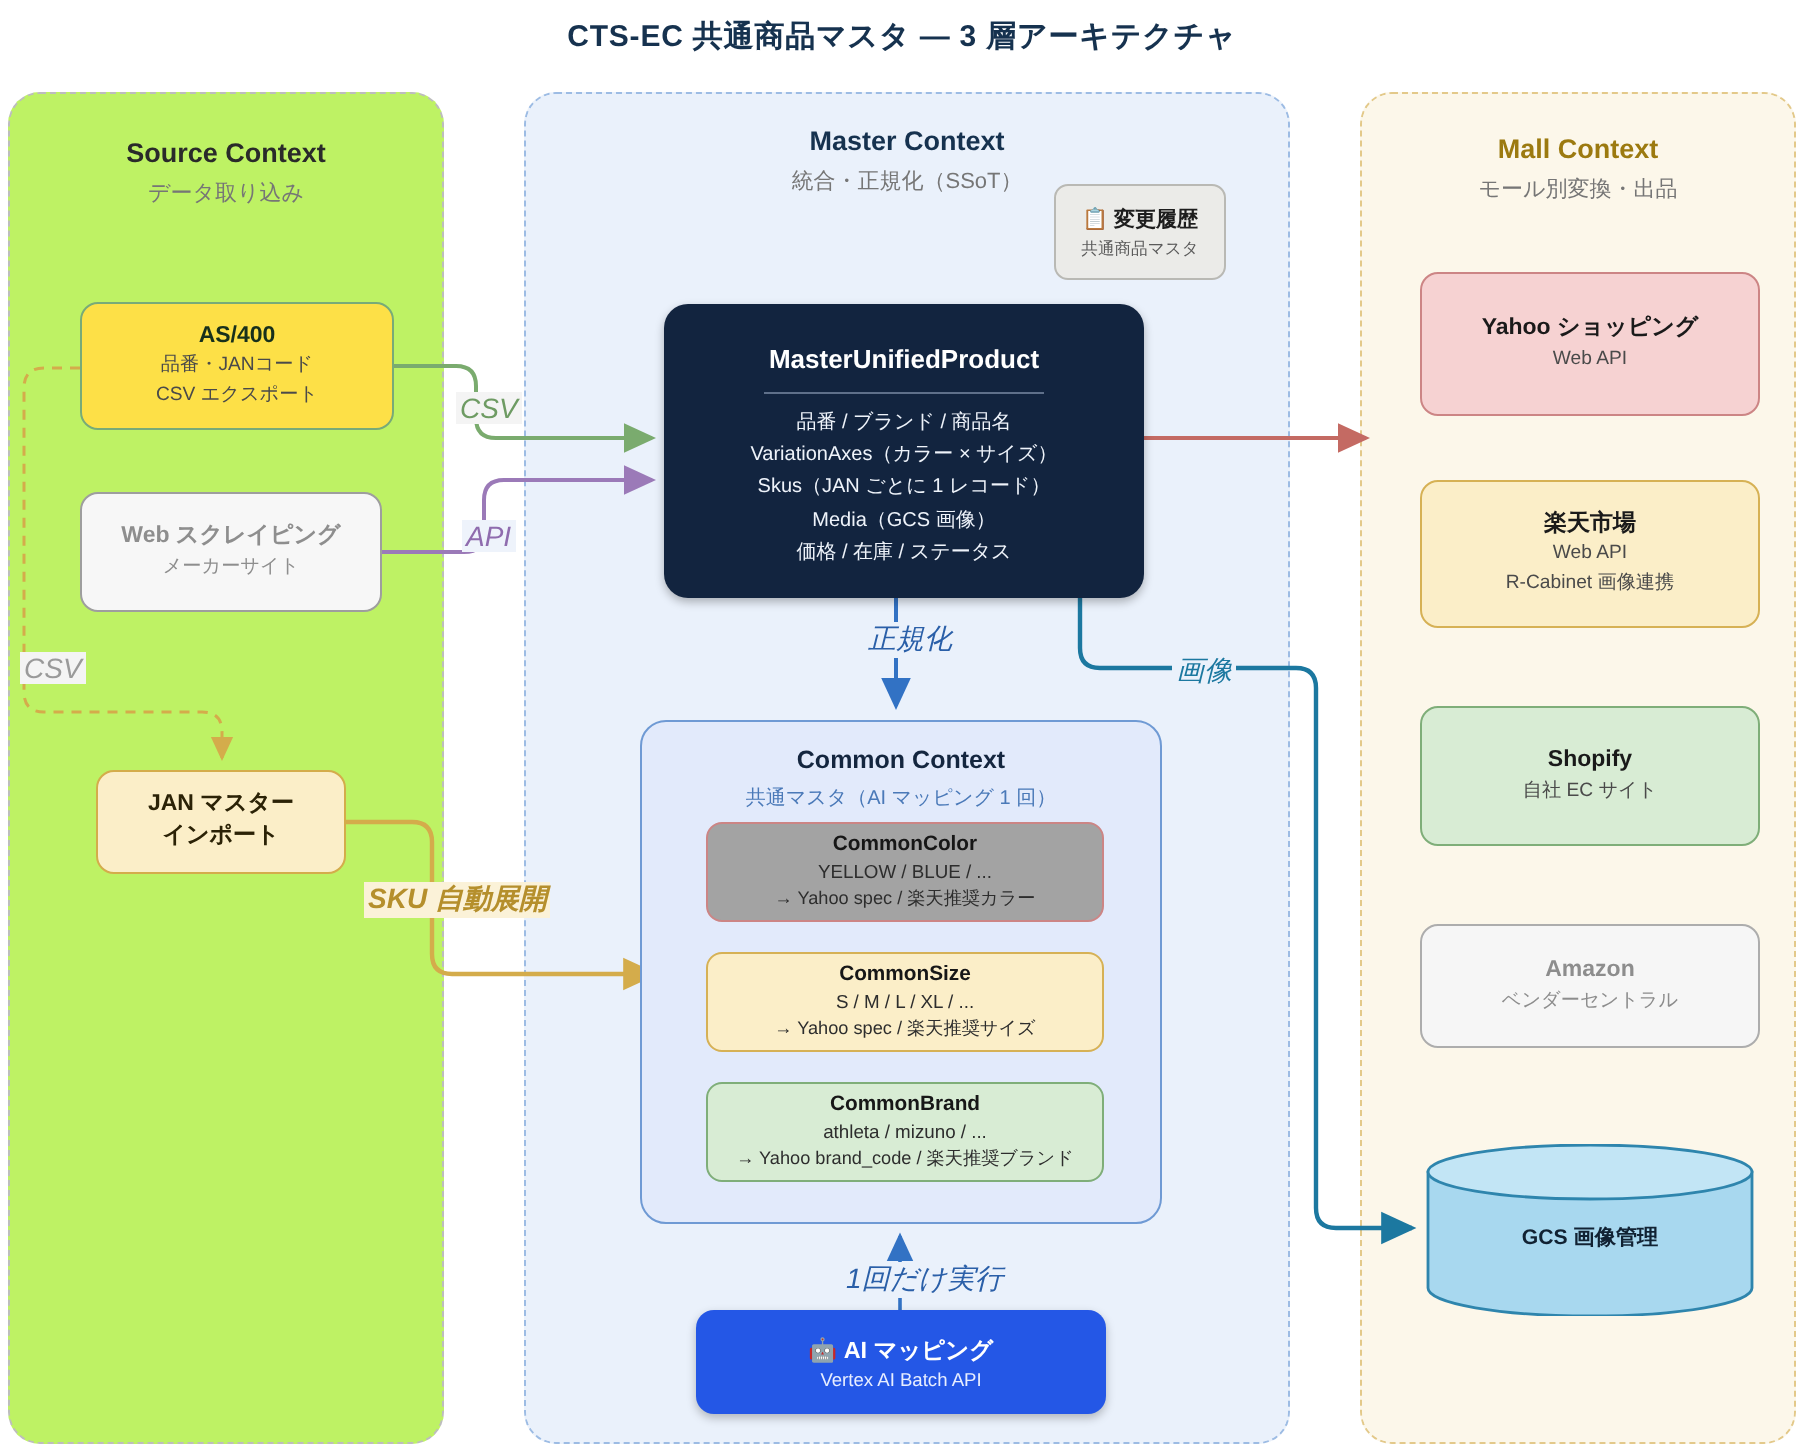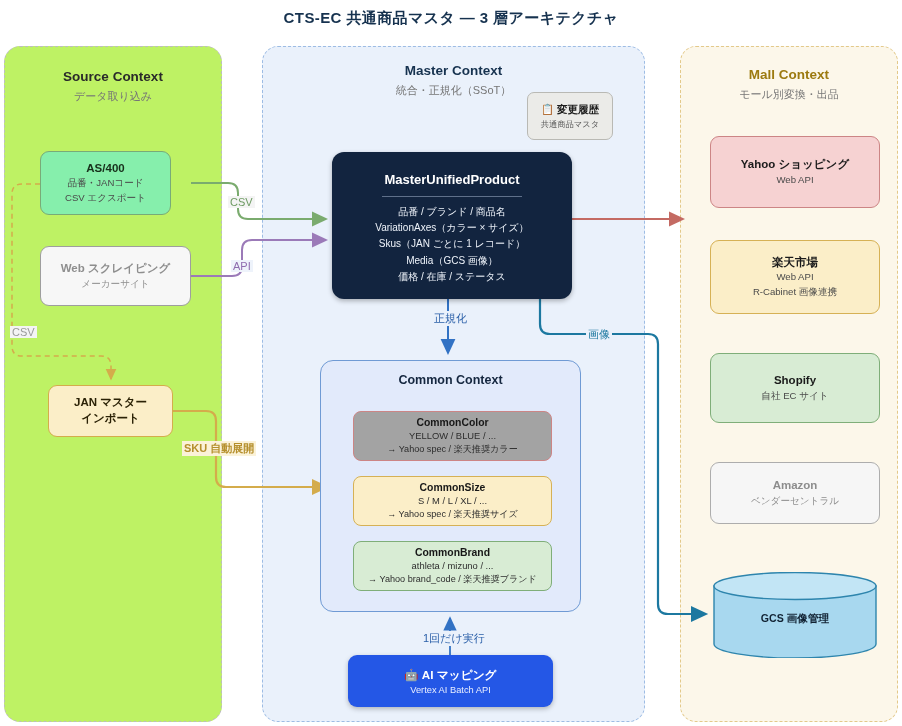--- a/index.html
+++ b/index.html
@@ -18,21 +18,21 @@
   #ctx-mall{left:680px;top:46px;width:218px;height:676px;background:#fcf7ea;border-color:#e3c98a;}
 
   .ctx-title{position:absolute;left:0;width:100%;text-align:center;font-size:13.5px;font-weight:bold;}
   .ctx-sub{position:absolute;left:0;width:100%;text-align:center;font-size:11px;color:#767676;}
 
   .node{border-radius:9px;border:1.4px solid;display:flex;flex-direction:column;
         align-items:center;justify-content:center;text-align:center;}
   .node .t{font-size:11.5px;font-weight:bold;line-height:1.35;}
   .node .s{font-size:9.6px;line-height:1.5;color:#4a4a4a;}
 
-  #n-as400{left:40px;top:151px;width:131px;height:64px;background:#86efac;border-color:#78ab78;align-items:center;}
+  #n-as400{left:40px;top:151px;width:157px;height:64px;background:#fde047;border-color:#78ab78;align-items:center;}
   #n-as400 .t{color:#17301b;}
   #n-web{left:40px;top:246px;width:151px;height:60px;background:#f7f7f7;border-color:#9e9e9e;}
   #n-web .t{color:#8e8e8e;} #n-web .s{color:#8e8e8e;}
   #n-jan{left:48px;top:385px;width:125px;height:52px;background:#fbeec8;border-color:#d9b košt;}
   #n-jan{border-color:#d4ac4b;}
   #n-jan .t{color:#2b2206;}
 
   #n-master{left:332px;top:152px;width:240px;height:147px;background:#12243f;border-radius:12px;
             border:none;box-shadow:0 2px 5px rgba(0,0,0,.28);color:#fff;
             display:flex;flex-direction:column;align-items:center;justify-content:flex-start;padding-top:20px;}
@@ -73,21 +73,21 @@
   #n-rakuten .t{color:#1a1a1a;}
   #n-shopify{left:710px;top:353px;width:170px;height:70px;background:#d8ecd4;border-color:#7fae79;}
   #n-shopify .t{color:#1a1a1a;}
   #n-amazon{left:710px;top:462px;width:170px;height:62px;background:#f6f6f6;border-color:#adadad;}
   #n-amazon .t{color:#8d8d8d;} #n-amazon .s{color:#8d8d8d;font-family:Liberation Serif, serif;}
 
   #cyl{left:712px;top:572px;width:166px;height:86px;}
   #cyl .cyl-label{position:absolute;left:0;top:40px;width:100%;text-align:center;
                   font-size:10.6px;font-weight:bold;color:#123;}
 
-  .elabel{position:absolute;font-size:11px;padding:0 2px;white-space:nowrap;}
+  .elabel{position:absolute;font-size:14px;padding:0 2px;white-space:nowrap;font-style:italic;}
 </style>
 </head>
 <body>
 
 <div id="stage">
 
   <div class="abs" id="title">CTS-EC 共通商品マスタ — 3 層アーキテクチャ</div>
 
   <div class="abs ctx" id="ctx-source">
     <div class="ctx-title" style="top:22px;color:#2a2a2a;">Source Context</div>
@@ -183,20 +183,21 @@
     <div class="rule"></div>
     <div class="line">品番 / ブランド / 商品名</div>
     <div class="line">VariationAxes（カラー × サイズ）</div>
     <div class="line">Skus（JAN ごとに 1 レコード）</div>
     <div class="line">Media（GCS 画像）</div>
     <div class="line">価格 / 在庫 / ステータス</div>
   </div>
 
   <div class="abs" id="panel-common">
     <div class="pt">Common Context</div>
+    <div class="ps">共通マスタ（AI マッピング 1 回）</div>
 
     <div class="cbox" id="c-color">
       <div class="ct">CommonColor</div>
       <div class="c1">YELLOW / BLUE / ...</div>
       <div class="c2">→ Yahoo spec / 楽天推奨カラー</div>
     </div>
     <div class="cbox" id="c-size">
       <div class="ct">CommonSize</div>
       <div class="c1">S / M / L / XL / ...</div>
       <div class="c2">→ Yahoo spec / 楽天推奨サイズ</div>

